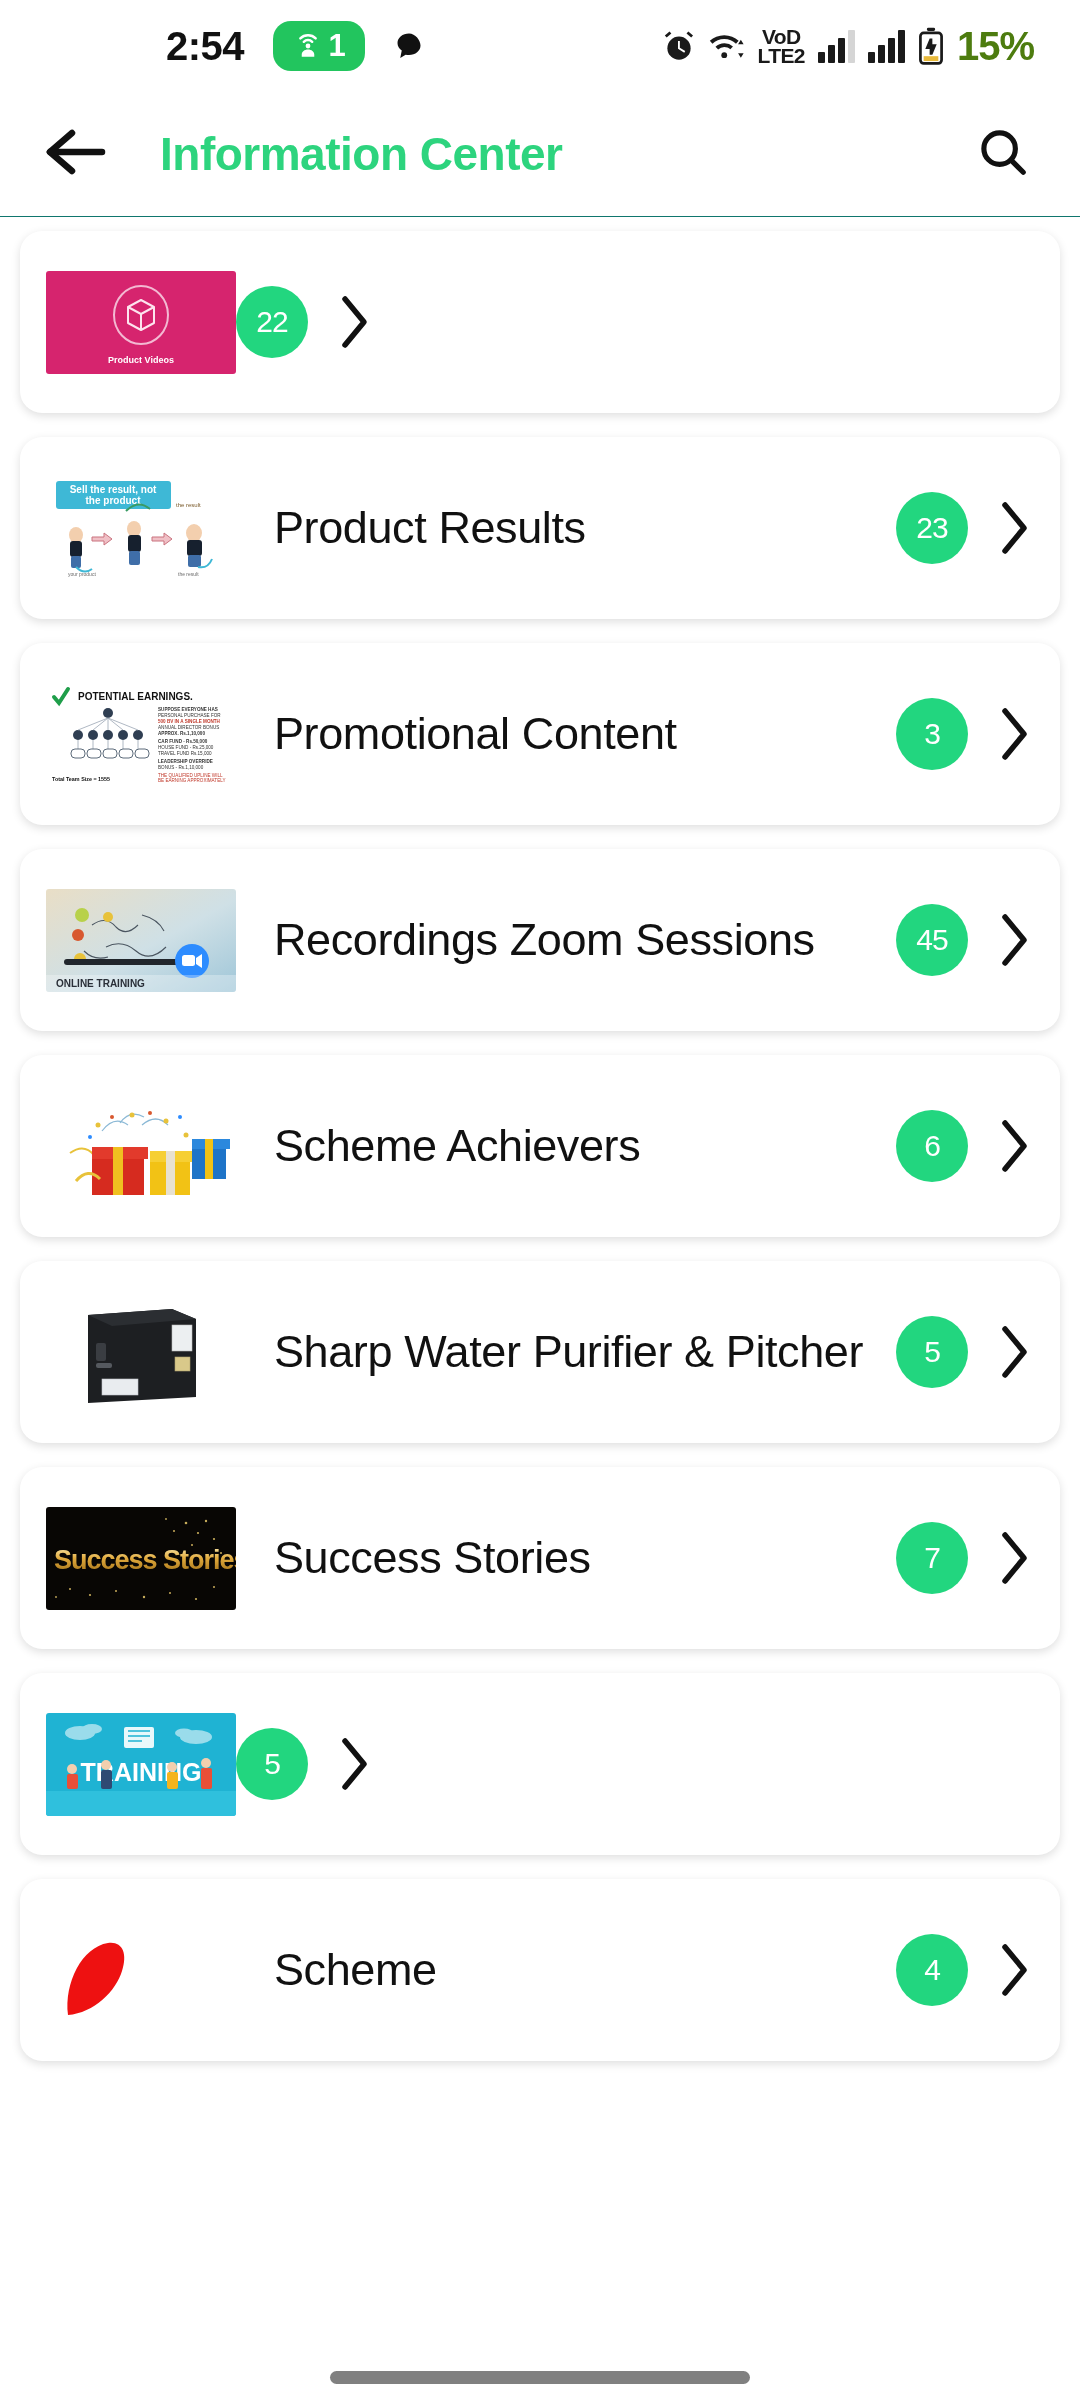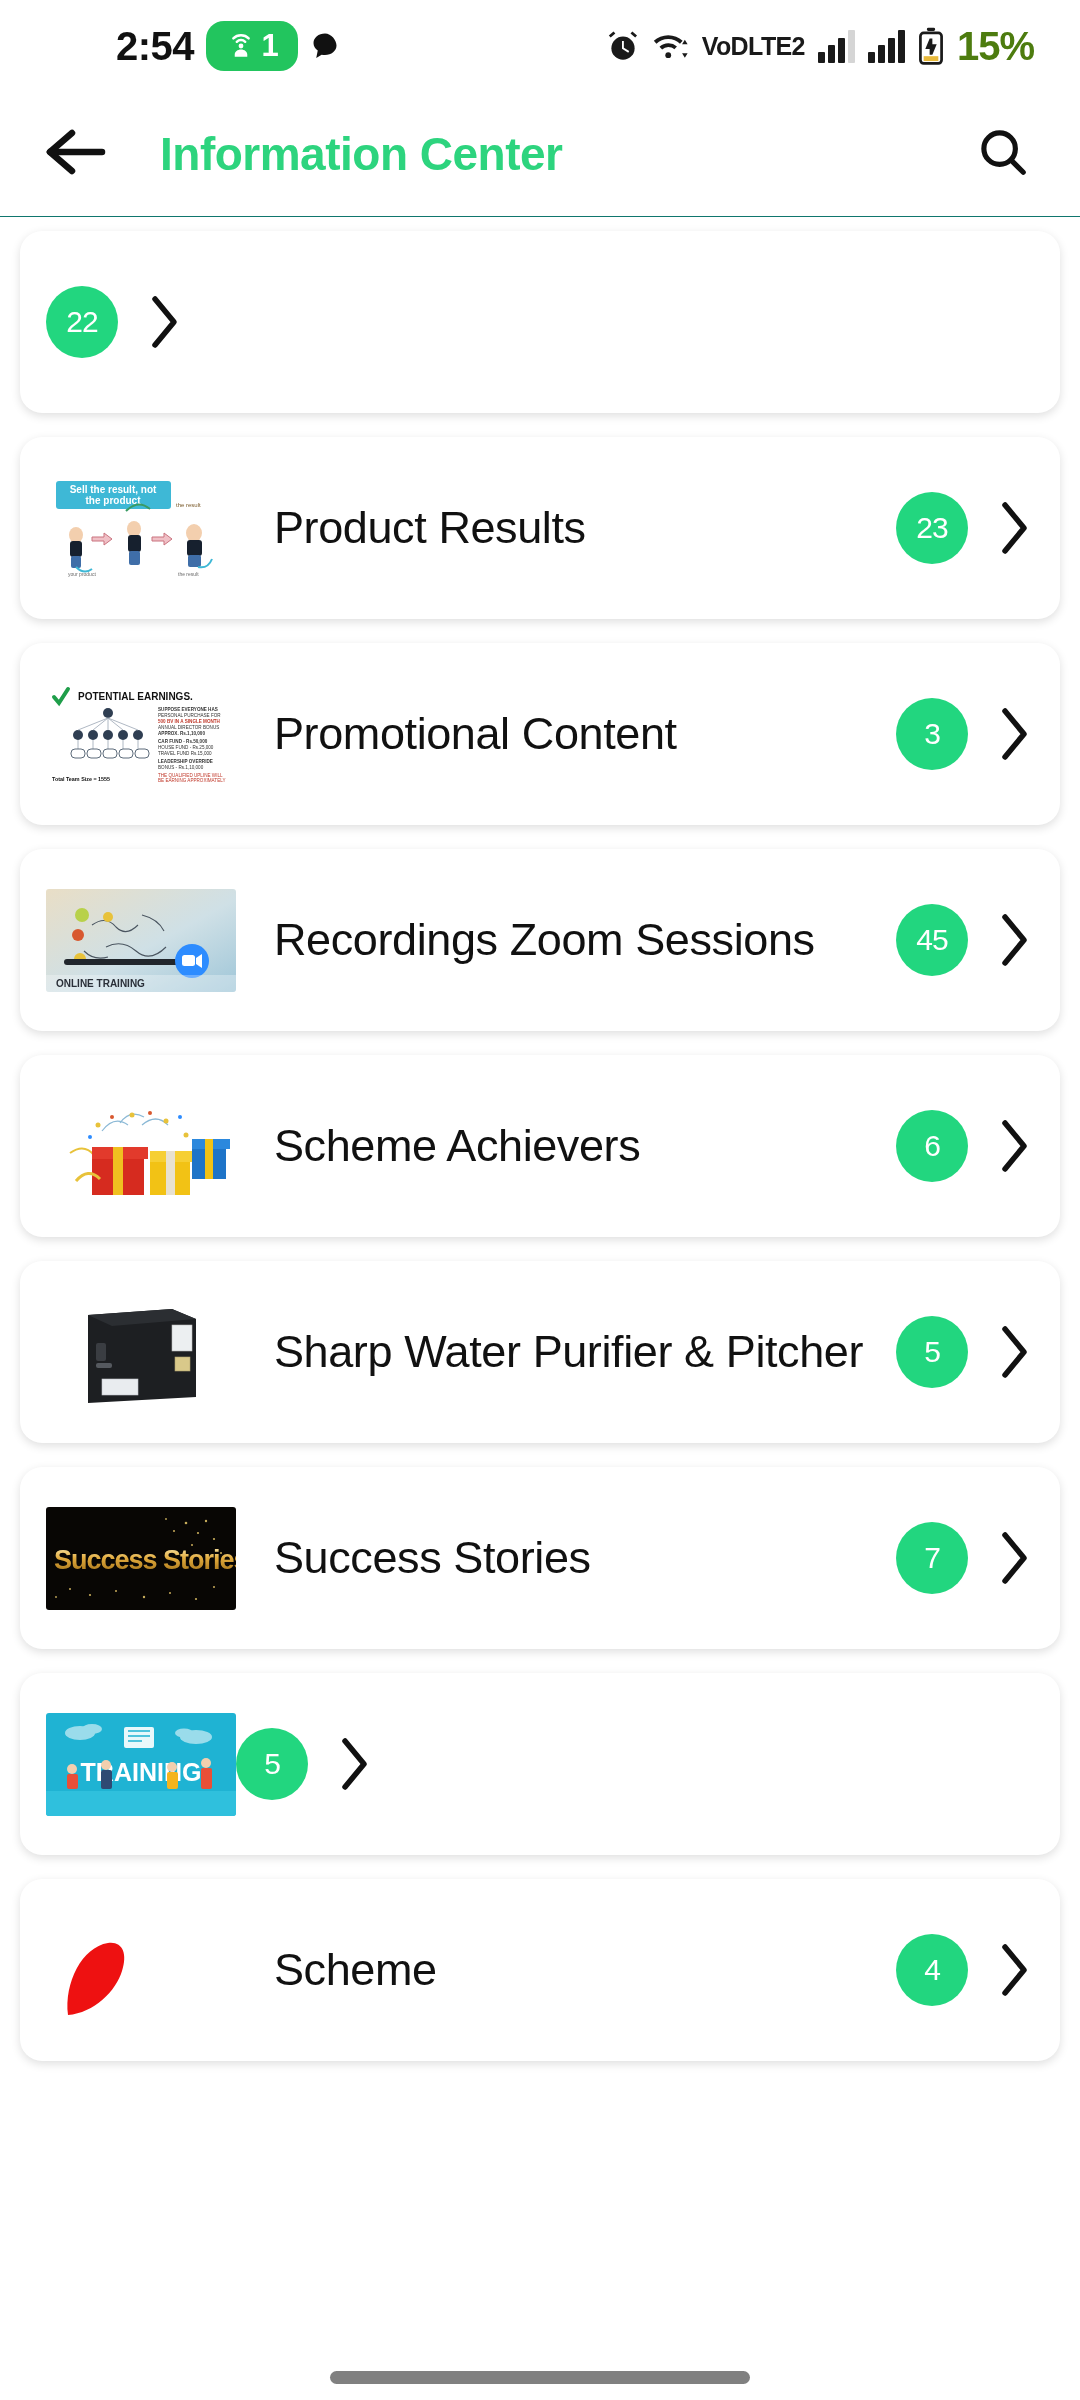--- a/index.html
+++ b/index.html
@@ -11,38 +11,38 @@
   }
 
   
   .statusbar{
     height:92px; width:100%;
     display:flex; align-items:center;
     padding:0 46px;
     background:#ffffff;
     position:relative;
   }
-  .sb-left{ display:flex; align-items:center; gap:12px; margin-left:70px; }
+  .sb-left{ display:flex; align-items:center; gap:29px; margin-left:120px; }
   .sb-time{ font-size:40px; font-weight:700; color:#111; letter-spacing:-0.5px; }
   .hotspot-pill{
     background:#22c55e; border-radius:18px;
     height:50px; min-width:92px;
     display:flex; align-items:center; justify-content:center; gap:4px;
     padding:0 10px;
   }
   .hotspot-pill svg{ display:block; }
   .hotspot-count{ color:#fff; font-size:31px; font-weight:600; }
   .sb-right{
     margin-left:auto; display:flex; align-items:center; gap:13px;
   }
   .sb-icon{ display:flex; align-items:center; }
   .volte{
-    display:flex; flex-direction:row; align-items:center;
+    display:flex; flex-direction:column; align-items:center;
     line-height:0.92; font-weight:900; color:#1a1a1a;
-    font-size:25px; letter-spacing:-0.6px;
+    font-size:21px; letter-spacing:-0.6px;
   }
   .bars{ display:flex; align-items:flex-end; gap:3px; height:34px; }
   .bars i{ display:block; width:7px; background:#1a1a1a; border-radius:1px; }
   .bars i:nth-child(1){ height:11px; }
   .bars i:nth-child(2){ height:18px; }
   .bars i:nth-child(3){ height:25px; }
   .bars i:nth-child(4){ height:33px; }
   .bars.dim i:nth-child(4){ background:#d5d5d5; }
   .battery-pct{ font-size:40px; font-weight:700; color:#4d7c0f; letter-spacing:-1px;text-align:center; }
 
@@ -202,20 +202,31 @@
       <svg width="54" height="54" viewBox="0 0 24 24" fill="none" stroke="#111" stroke-width="2.3">
         <circle cx="10.5" cy="10.5" r="7"></circle>
         <path d="M15.7 15.7 L21 21" stroke-linecap="round"></path>
       </svg>
     </span>
   </div>
 </div>
 
 <div class="list" id="list-root">
     <div class="card">
+    <div class="thumb">
+      <svg viewBox="0 0 190 103" preserveAspectRatio="none">
+        <rect width="190" height="103" fill="#d6246e"></rect>
+        <ellipse cx="95" cy="44" rx="27" ry="29" fill="none" stroke="#f3b9d2" stroke-width="2"></ellipse>
+        <g fill="none" stroke="#fde4ee" stroke-width="2" stroke-linejoin="round">
+          <path d="M95 29 L108 36 L108 52 L95 59 L82 52 L82 36 Z"></path>
+          <path d="M82 36 L95 43 L108 36 M95 43 L95 59"></path>
+        </g>
+        <text x="95" y="92" font-family="Liberation Sans, sans-serif" font-size="9" fill="#ffffff" text-anchor="middle" font-weight="600">Product Videos</text>
+      </svg>
+    </div>
     <div class="badge">22</div>
     <div class="chev">
       <svg width="40" height="58" viewBox="0 0 40 58" fill="none" stroke="#111" stroke-width="5.5" stroke-linecap="round" stroke-linejoin="round">
         <path d="M11 6 L30 29 L11 52"></path>
       </svg>
     </div>
     </div>
     <div class="card">
     <div class="thumb">
       <svg viewBox="0 0 190 103" preserveAspectRatio="none">

